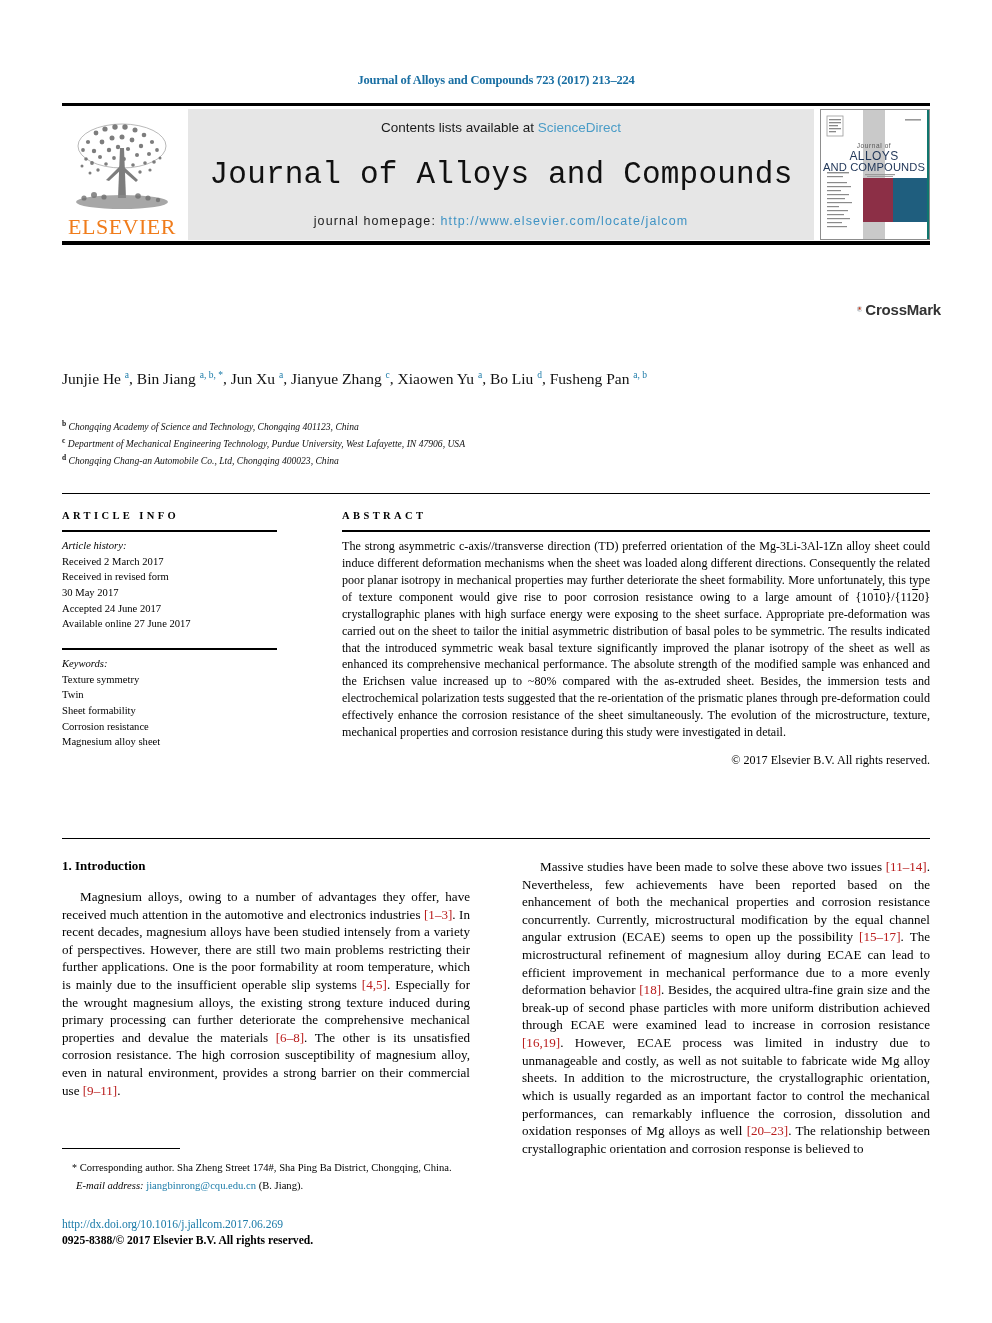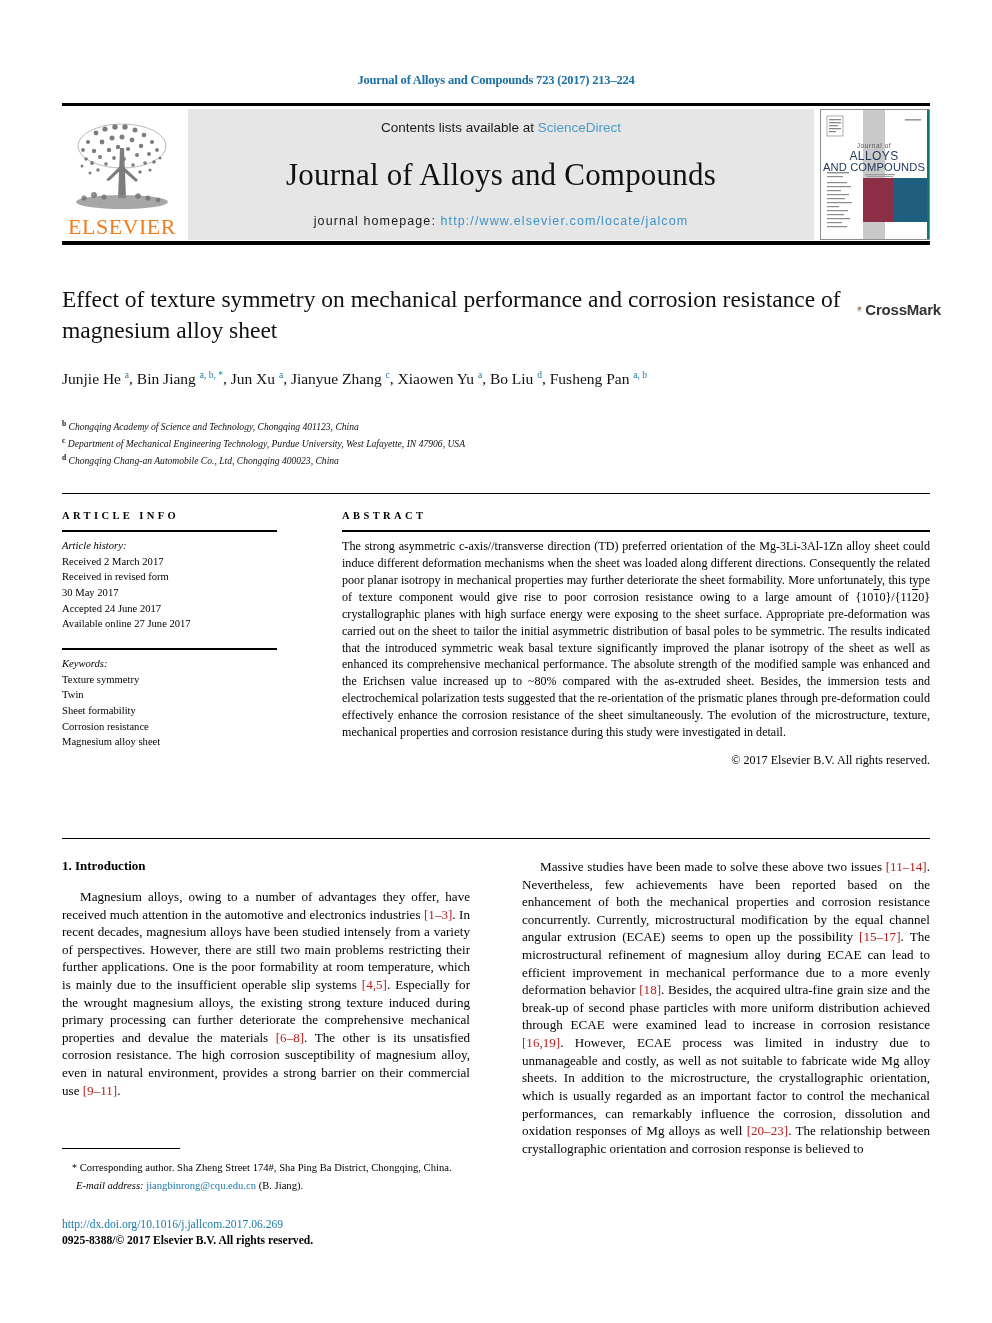--- a/index.html
+++ b/index.html
@@ -86,21 +86,21 @@
     padding: 11px 0 12px 0;
     margin-left: 6px;
   }
   .contents-line {
     font-family: "Liberation Sans", sans-serif;
     font-size: 13.5px;
     color: #1a1a1a;
   }
   .contents-line .sd-link { color: #4a9cc7; }
   .journal-title-big {
-    font-family: Liberation Serif, serif;
+    font-family: Liberation Mono, monospace;
     font-size: 31px;
     color: #111;
     letter-spacing: 0.2px;
   }
   .homepage-line {
     font-family: "Liberation Sans", sans-serif;
     font-size: 12.5px;
     letter-spacing: 1.1px;
     color: #1a1a1a;
   }
@@ -444,23 +444,20 @@
             <rect x="44" y="52" width="0" height="0"></rect>
           </g>
           <rect x="46" y="66" width="26" height="0.9" fill="#999"></rect>
         </svg>
       </div>
 
     </div>
   </div>
   <div class="rule-thick-bottom"></div>
 
-  <div class="title-block">
-    <h1 class="paper-title">Effect of texture symmetry on mechanical performance and corrosion resistance of magnesium alloy sheet</h1>
-  </div>
 
   <div class="crossmark">
     <svg width="40" height="40" viewBox="0 0 40 40">
       <circle cx="20" cy="20" r="19" fill="#ffffff" stroke="#7e8a92" stroke-width="2.4"></circle>
       <path d="M20 3 a17 17 0 0 0 0 34 Z" fill="#8d9aa3" opacity="0.45"></path>
       <path d="M13 6 h14 v22 l-7 -7 l-7 7 Z" fill="#c0391b"></path>
     </svg>
     <span class="crossmark-text">CrossMark</span>
   </div>
 

